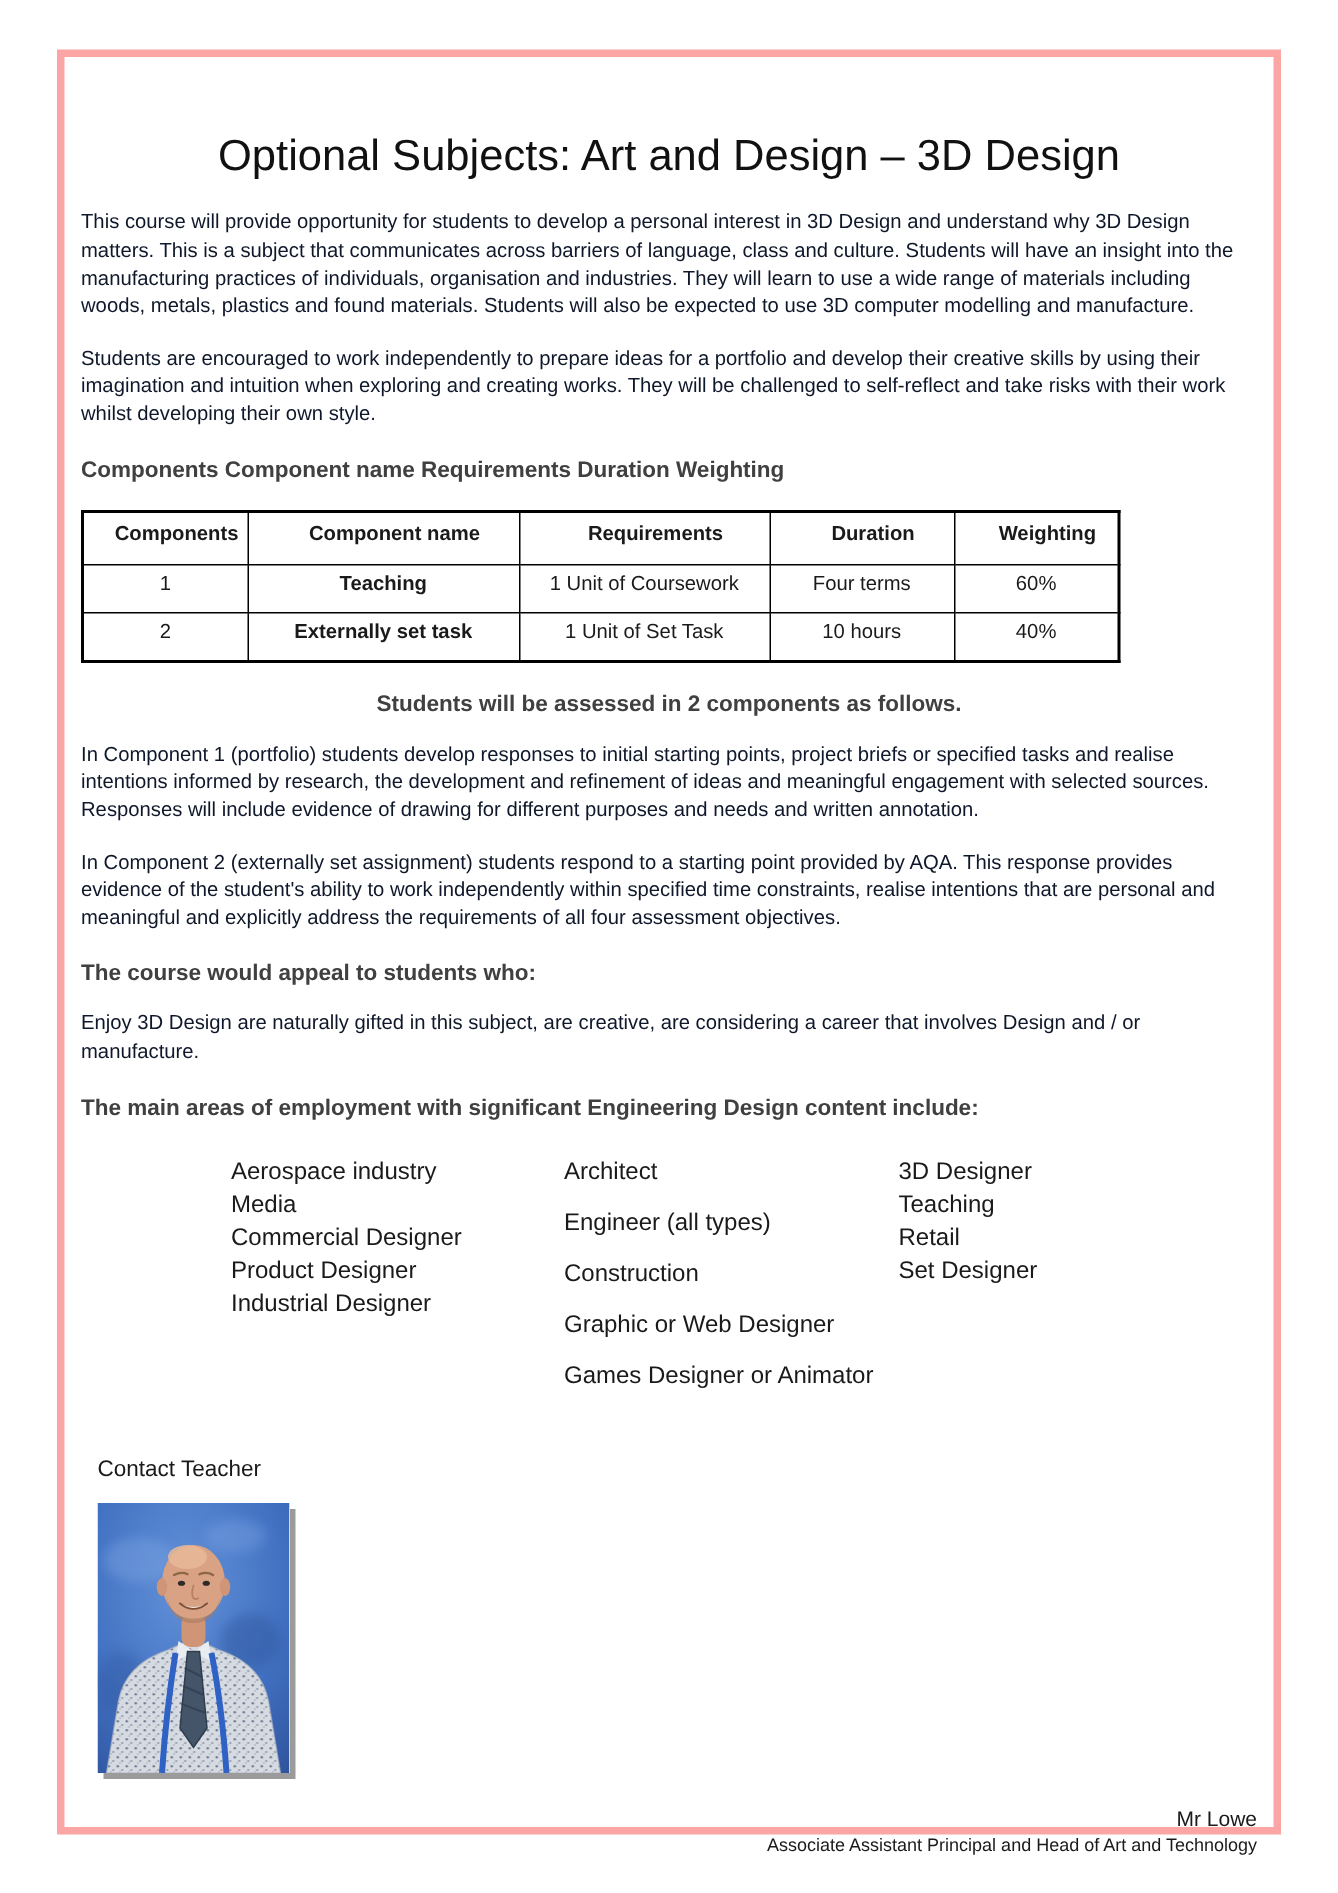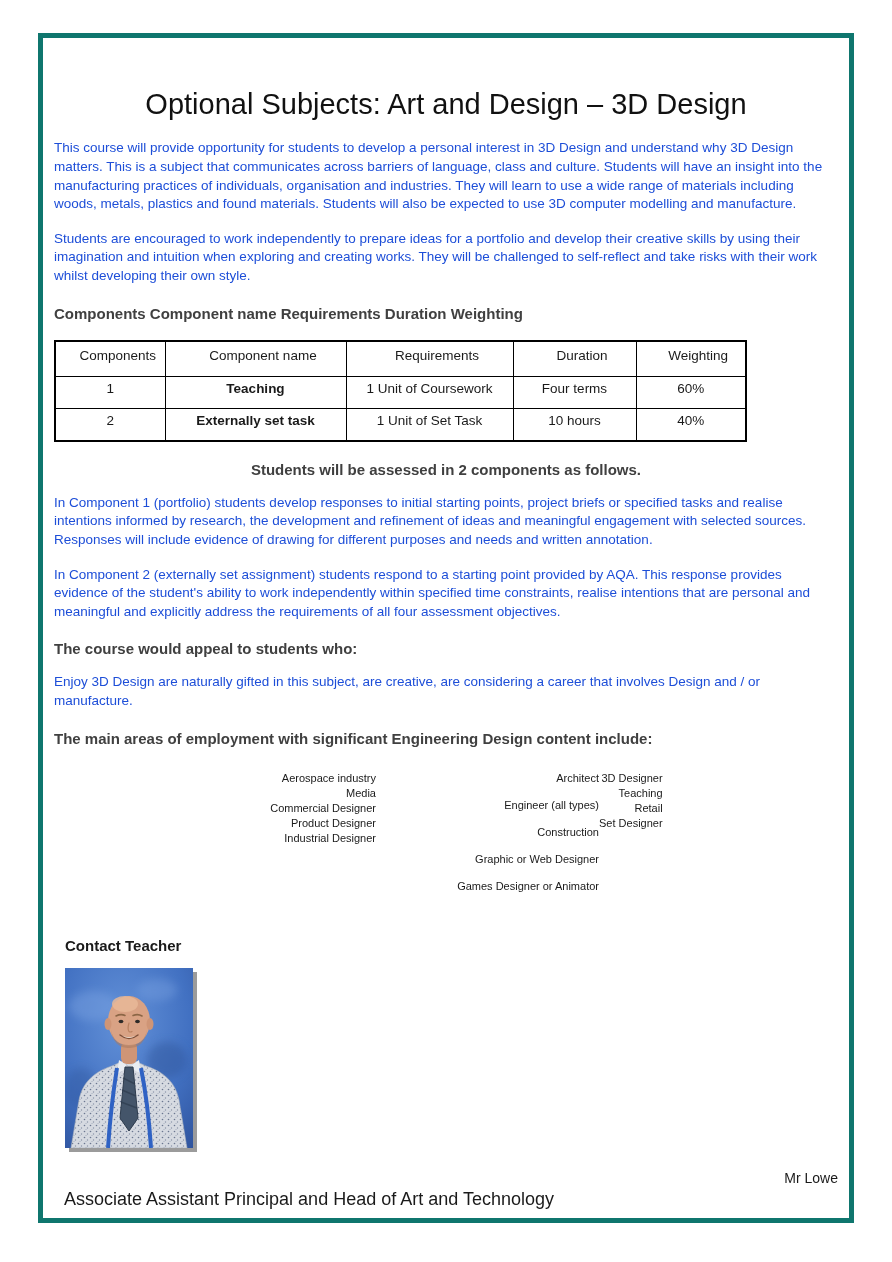--- a/index.html
+++ b/index.html
@@ -7,21 +7,21 @@
     width: 892px; height: 1262px;
     background: #ffffff;
     font-family: "Liberation Sans", sans-serif;
     color: #1a1a1a;
     overflow: hidden;
   }
   .page {
     position: absolute;
     left: 38px; top: 33px;
     width: 816px; height: 1190px;
-    border: 5px solid #0f766e;
+    border: 5px solid #fca5a5;
     background: #ffffff;
   }
   .content {
     padding: 50px 11px 0 11px;
   }
   .doc-title {
     text-align: center;
     font-size: 29px;
     font-weight: 400;
     line-height: 1.15;
@@ -30,21 +30,21 @@
   .doc-subtitle {
     text-align: center;
     font-size: 15px;
     margin-top: 5px;
     color: #111;
   }
   p.body-text {
     font-size: 13.5px;
     line-height: 1.38;
     margin-top: 16px;
-    color: #1d4ed8;
+    color: #0f172a;
   }
   h2.section-heading {
     font-size: 15px;
     font-weight: 700;
     margin-top: 19px;
     color: #404040;
   }
   table.components {
     border-collapse: collapse;
     border: 2px solid #000;
@@ -52,69 +52,69 @@
     table-layout: fixed;
     width: 691px;
     font-size: 13.5px;
   }
   table.components th, table.components td {
     border: 1px solid #000;
     text-align: center;
     vertical-align: top;
   }
   table.components th {
-    font-weight: 400;
+    font-weight: 700;
     padding: 6px 2px 13px 17px;
   }
   table.components td {
     padding: 4px 2px 12px 2px;
   }
   table.components td.bold-cell { font-weight: 700; }
   col.c1 { width: 110px; }
   col.c2 { width: 181px; }
   col.c3 { width: 167px; }
   col.c4 { width: 123px; }
   col.c5 { width: 110px; }
   .gap-lg { margin-top: 36px; text-align: center; }
   .employment-list {
     display: flex;
     margin-top: 24px;
     margin-left: 100px;
-    font-size: 11px;
+    font-size: 16px;
     line-height: 1.38;
-    text-align: right;
   }
   .employment-col { display: flex; flex-direction: column; }
   .employment-col.col-1 { width: 222px; }
   .employment-col.col-2 { width: 223px; gap: 12px; }
   .contact-heading {
     font-size: 15px;
-    font-weight: 700;
+    font-weight: 400;
     margin-top: 42px;
     margin-left: 11px;
   }
   .teacher-photo {
     display: block;
     margin-top: 14px;
     margin-left: 11px;
     width: 128px;
     height: 180px;
     box-shadow: 4px 4px 0 0 #9b9b9b;
   }
   .contact-name {
     font-size: 14px;
     margin-top: 21px;
     margin-left: 11px;
     line-height: 1.35;
     text-align: right;
   }
   .contact-role {
-    font-size: 18px;
-    margin-left: 10px;
+    font-size: 12px;
+    margin-left: 23px;
     line-height: 1.35;
+    text-align: right;
   }
 </style>
 </head>
 <body>
 
 <div class="page">
   <div class="content">
 
     <h1 class="doc-title">Optional Subjects: Art and Design – 3D Design</h1>
 

